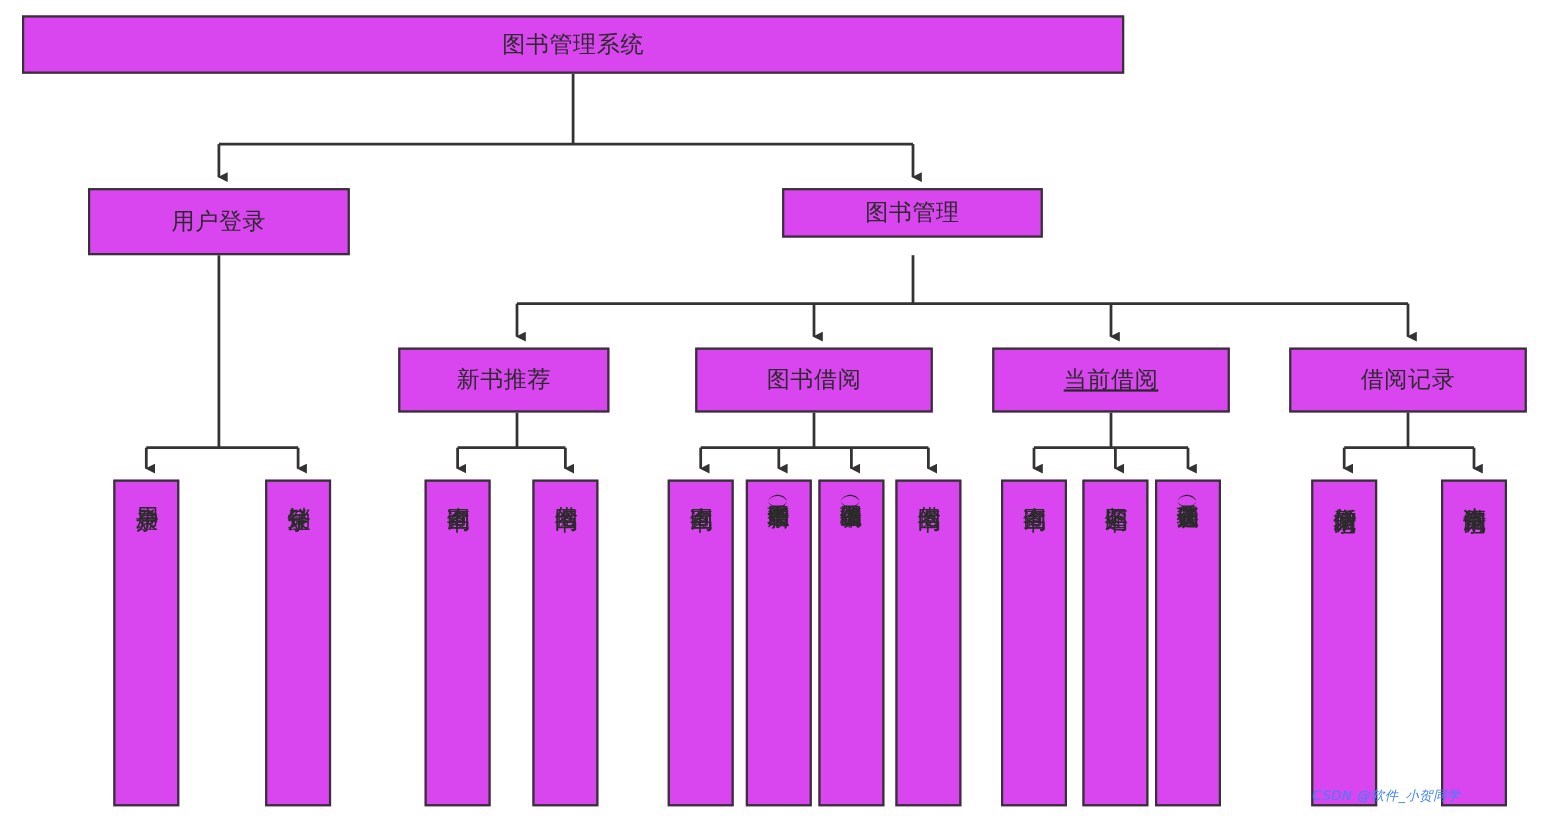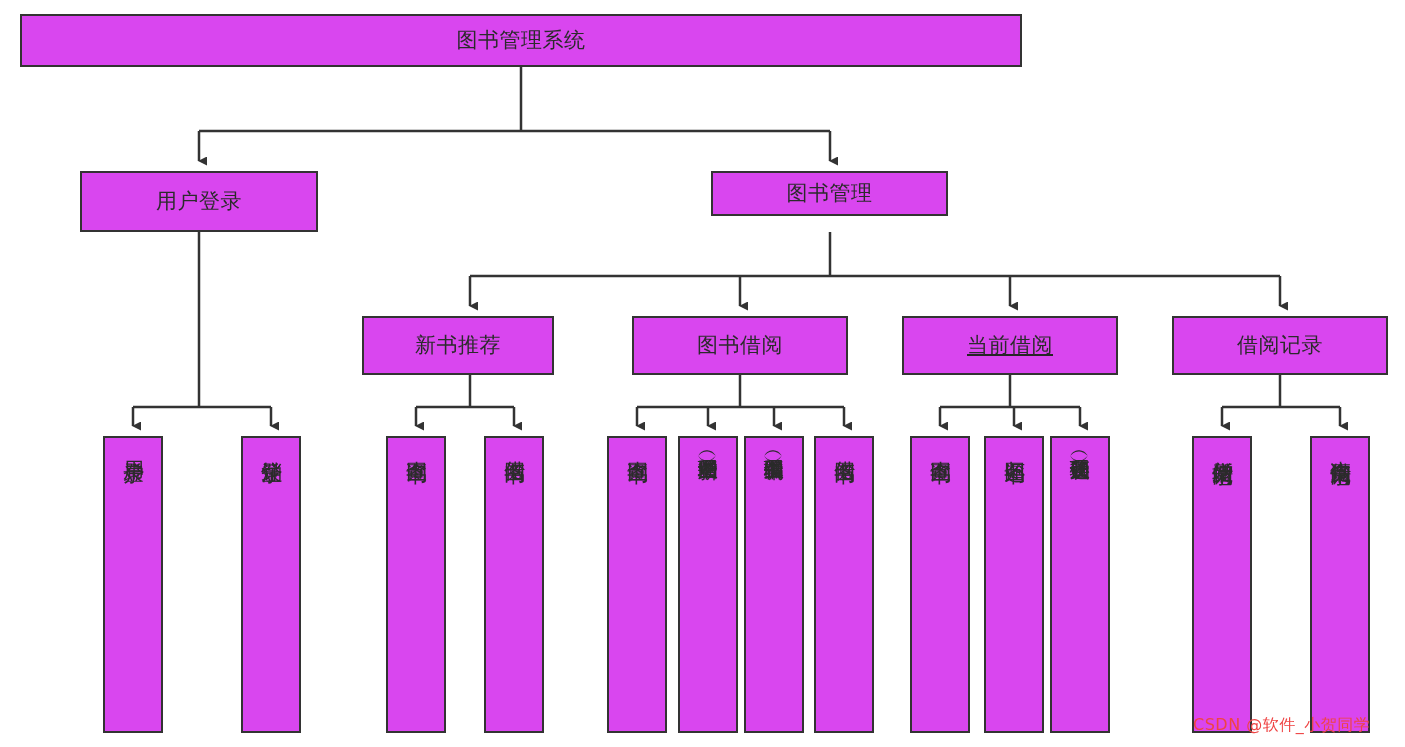--- a/index.html
+++ b/index.html
@@ -57,25 +57,26 @@
     letter-spacing: 1px;
     white-space: nowrap;
   }
   .node.vertical.tight .label {
     letter-spacing: 0px;
     line-height: 1.12;
     font-size: 20px;
   }
   .watermark {
     position: absolute;
-    font-size: 16px;
-    color: #ef4444;
+    font-size: 12px;
+    color: #3b82f6;
     white-space: nowrap;
     letter-spacing: 0.5px;
     font-family: "DejaVu Sans", "Liberation Sans", sans-serif;
+    font-style: italic;
   }
 </style>
 </head>
 <body>
 
 <div id="canvas">
 
   <svg id="edges" viewBox="0 0 1405 747" xmlns="http://www.w3.org/2000/svg">
     <defs>
       <marker id="arrowhead" markerWidth="9" markerHeight="9" refX="4.5" refY="8" orient="auto" markerUnits="userSpaceOnUse">

